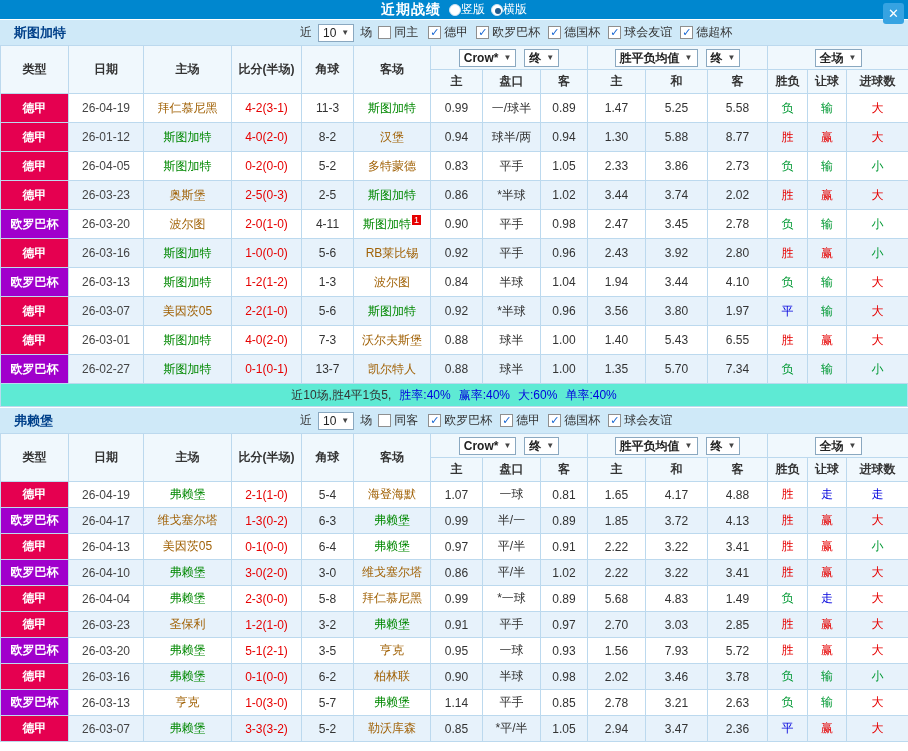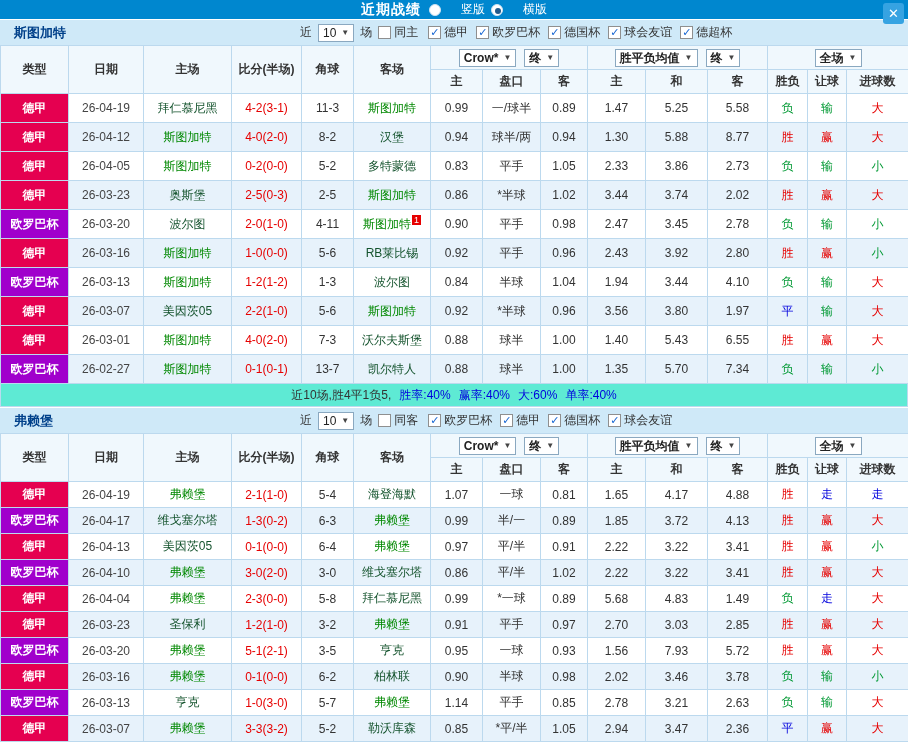--- a/index.html
+++ b/index.html
@@ -2,21 +2,21 @@
 <html><head>
 <meta charset="utf-8">
 <style>
   * { margin:0; padding:0; box-sizing:border-box; }
   body { background:#fff; font-family:"Liberation Sans","DejaVu Sans",sans-serif; }
   .app { width:908px; height:751px; overflow:hidden; background:#fff; }
 
   
   .titlebar { height:19px; background:#0087cf; display:flex; align-items:center; justify-content:center; position:relative; color:#fff; gap:2px; }
   .titlebar .title { font-size:14px; font-weight:bold; letter-spacing:1px; }
-  .radio { display:inline-flex; align-items:center; gap:20px; font-size:12px; cursor:pointer; margin-left:6px;justify-content:space-between; }
+  .radio { display:inline-flex; align-items:center; gap:0; font-size:12px; cursor:pointer; margin-left:6px;justify-content:space-between; }
   .radio .rb { width:12px; height:12px; border-radius:50%; background:#fff; border:1px solid #cfe3f2; position:relative; display:inline-block; }
   .radio .rb.sel::after { content:""; position:absolute; left:3px; top:3px; width:6px; height:6px; border-radius:50%; background:#205a8c; }
   .close { position:absolute; right:4px; top:3px; width:21px; height:21px; background:#36a3e2; color:#fff; font-weight:bold; display:flex; align-items:center; justify-content:center; cursor:pointer; border-radius:3px; font-size:13px; }
 
   
   .sec-bar { height:26px; background:#cfe9f8; display:flex; align-items:center; font-size:12px; color:#333; border-top:1px solid #fff; }
   .team-name { width:300px; padding-left:14px; font-weight:bold; color:#00408a; font-size:13px; }
   .filter { display:flex; align-items:center; gap:6px; }
   .dd { display:inline-flex; align-items:center; gap:5px; border:1px solid #8aa8c0; background:#fff; padding:1px 4px; font-size:12px; color:#222; cursor:pointer; line-height:14px; }
   .dd .arr { font-size:8px; color:#444; }
@@ -27,21 +27,21 @@
   
   table { width:908px; border-collapse:collapse; table-layout:fixed; font-size:12px; }
   th, td { border:1px solid #bcd9ee; text-align:center; padding:0; overflow:hidden; white-space:nowrap; }
   thead th { background:#f0f8fd; color:#333; font-weight:bold; height:24px; font-size:12px; }
   .hdd { display:flex; align-items:center; justify-content:center; gap:8px; }
   .sec-a tbody tr { height:29px; }
   .sec-b tbody tr { height:26px; }
   tbody tr.alt { background:#e7f2fb; }
   td.league { color:#fff; font-weight:bold; }
   td.date { color:#444; }
-  td.team { color:#14532d; cursor:pointer; }
+  td.team { color:#a16207; cursor:pointer; }
   td.team.focus { color:#008800; }
   td.score { color:#e60000; }
   td.corner { color:#333; }
   td.odd { color:#333; }
   sup.redcard { background:#e60000; color:#fff; font-size:9px; padding:0 2px; margin-left:1px; vertical-align:super; line-height:1; }
 
   
   .summary { height:23px; display:flex; align-items:center; justify-content:center; font-size:12px; color:#333; border:1px solid #bcd9ee; border-top:none; gap:8px; background:#5eead4; }
   .summary .stat { color:#0000dd; }
 </style>
@@ -189,21 +189,21 @@
           <td class="odd">0.89</td>
           <td class="odd">1.47</td>
           <td class="odd">5.25</td>
           <td class="odd">5.58</td>
           <td class="tag" style="color:#009933">负</td>
           <td class="tag" style="color:#009933">输</td>
           <td class="tag" style="color:#e60000">大</td>
         </tr>
         <tr class="alt">
           <td class="league" style="background:#e50050">德甲</td>
-          <td class="date">26-04-12</td>
+          <td class="date">26-01-12</td>
           <td class="team focus">斯图加特</td>
           <td class="score">4-0(2-0)</td>
           <td class="corner">8-2</td>
           <td class="team">汉堡</td>
           <td class="odd">0.94</td>
           <td class="odd">球半/两</td>
           <td class="odd">0.94</td>
           <td class="odd">1.30</td>
           <td class="odd">5.88</td>
           <td class="odd">8.77</td>

